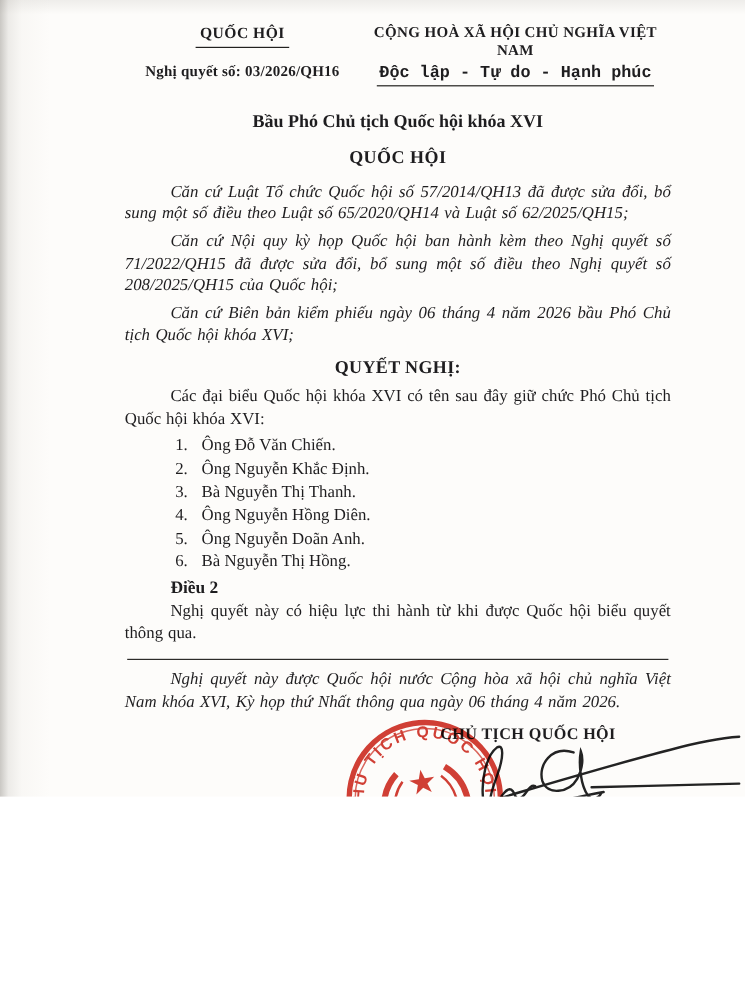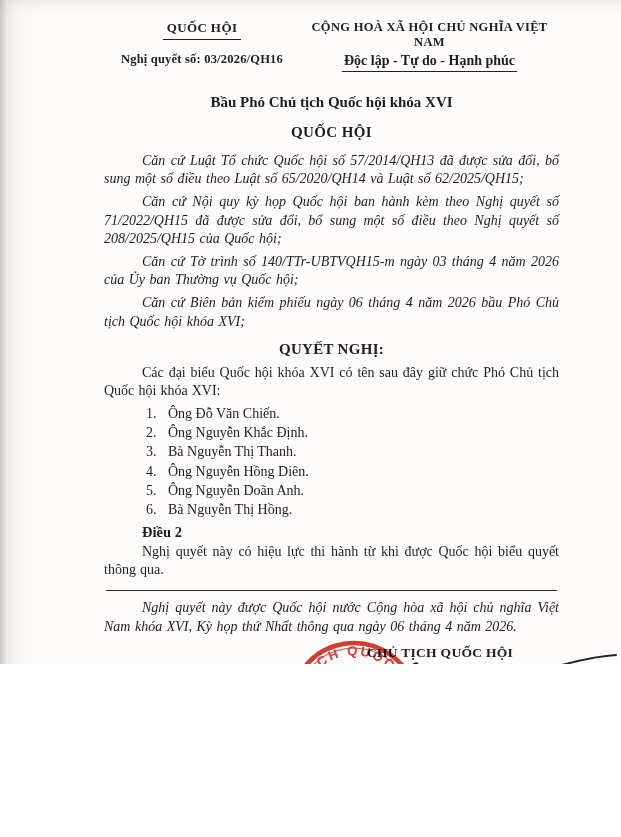--- a/index.html
+++ b/index.html
@@ -18,21 +18,21 @@
     overflow:hidden;
   }
   
   .hdr{display:flex;align-items:flex-start;}
   .hdr-left{width:196px;text-align:center;flex:0 0 auto;}
   .org{font-size:13px;font-weight:bold;letter-spacing:.4px;}
   .org .u{display:inline-block;border-bottom:1.6px solid #22211f;padding:0 4px 3px 4px;}
   .doc-no{font-size:12.5px;font-weight:bold;margin-top:12px;letter-spacing:.2px;}
   .hdr-right{flex:1;text-align:center;}
   .republic{font-size:12.5px;font-weight:bold;letter-spacing:.3px;}
-  .motto{font-size:14px;font-weight:bold;margin-top:3px;}
+  .motto{font-size:14px;font-weight:bold;margin-top:3px;font-family:Liberation Mono, monospace;}
   .motto .u{display:inline-block;border-bottom:1.7px solid #22211f;padding:0 2px 2px 2px;}
   
   .title-block{text-align:center;margin-top:22px;}
   .t-kind{font-size:15.5px;font-weight:bold;letter-spacing:.4px;}
   .t-subject{font-size:15px;font-weight:bold;margin-top:2px;}
   .t-issuer{font-size:15px;font-weight:bold;margin-top:13px;letter-spacing:.4px;}
   
   .preamble{margin-top:11px;}
   .preamble p{
     margin:0 0 5px 0;
@@ -92,21 +92,20 @@
   </div>
 
   <div class="title-block">
     <div class="t-subject">Bầu Phó Chủ tịch Quốc hội khóa XVI</div>
     <div class="t-issuer">QUỐC HỘI</div>
   </div>
 
   <div class="preamble">
     <p>Căn cứ Luật Tổ chức Quốc hội số 57/2014/QH13 đã được sửa đổi, bổ sung một số điều theo Luật số 65/2020/QH14 và Luật số 62/2025/QH15;</p>
     <p>Căn cứ Nội quy kỳ họp Quốc hội ban hành kèm theo Nghị quyết số 71/2022/QH15 đã được sửa đổi, bổ sung một số điều theo Nghị quyết số 208/2025/QH15 của Quốc hội;</p>
-    <p>Căn cứ Tờ trình số 140/TTr-UBTVQH15-m ngày 03 tháng 4 năm 2026 của Ủy ban Thường vụ Quốc hội;</p>
     <p>Căn cứ Biên bản kiểm phiếu ngày 06 tháng 4 năm 2026 bầu Phó Chủ tịch Quốc hội khóa XVI;</p>
   </div>
 
   <div class="resolve">QUYẾT NGHỊ:</div>
 
   <p class="para">Các đại biểu Quốc hội khóa XVI có tên sau đây giữ chức Phó Chủ tịch Quốc hội khóa XVI:</p>
 
   <div class="members">
     <div class="member">
       <span class="no">1.</span>

